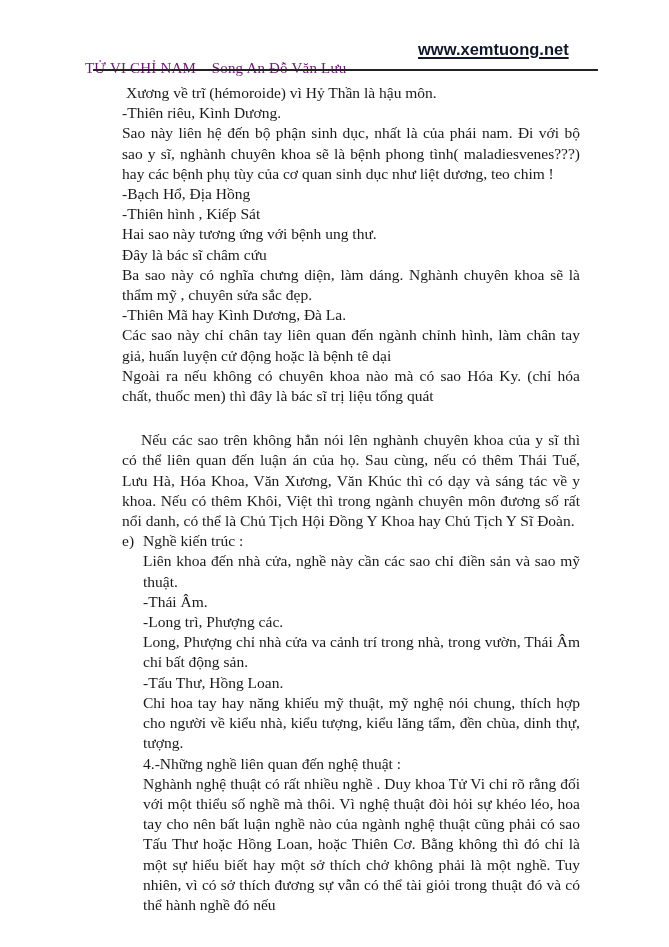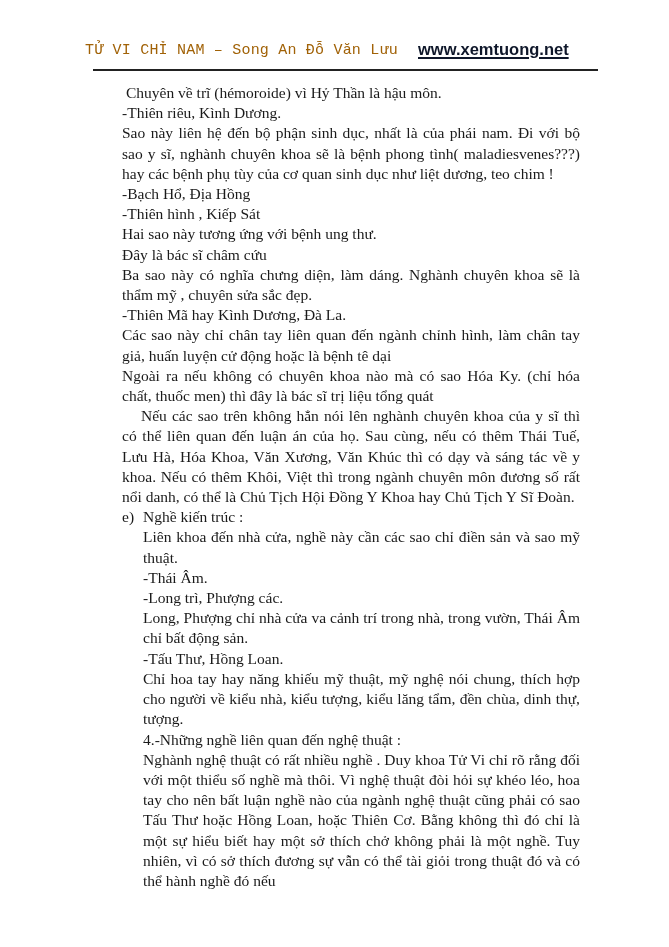--- a/index.html
+++ b/index.html
@@ -15,26 +15,25 @@
   .page-header {
     position: absolute;
     left: 85px;
     top: 40px;
     width: 500px;
     height: 24px;
   }
   .header-title {
     position: absolute;
     left: 0;
-    top: 2px;
+    top: 20px;
     font-size: 15px;
     letter-spacing: 0.2px;
     white-space: nowrap;
-    color: #a16207;
-    font-family: Liberation Mono, monospace;
+    color: #701a75;
   }
   .header-link {
     position: absolute;
     left: 333px;
     top: 0;
     font-family: "Liberation Sans", "DejaVu Sans", sans-serif;
     font-weight: bold;
     font-size: 16.5px;
     text-decoration: underline;
     text-decoration-thickness: 2px;
@@ -54,36 +53,36 @@
     position: absolute;
     left: 122px;
     top: 83px;
     width: 458px;
     font-size: 15.5px;
     line-height: 20.2px;
   }
   .blk { margin: 0; text-align: justify; }
   .bold { font-weight: normal; }
   .lead { text-indent: 4px; }
-  .indent { text-indent: 19px; }
+  .indent { text-indent: 19px; margin-top: 24px; }
   .sub { margin-left: 21px; }
   .e-item .marker { display: inline-block; width: 21px; }
 </style>
 </head>
 <body style="background: rgb(255, 255, 255); color: rgb(26, 26, 26);">
 
 <div class="page-header">
   <span class="header-title">TỬ VI CHỈ NAM – Song An Đỗ Văn Lưu</span>
   <a class="header-link" style="color: #0f172a;">www.xemtuong.net</a>
 </div>
 
 <div class="header-rule"></div>
 
 <div class="doc-body">
-    <p class="blk lead">Chuyên về trĩ (hémoroide) vì Hỷ Thần là hậu môn.</p>
+    <p class="blk lead">Xương về trĩ (hémoroide) vì Hỷ Thần là hậu môn.</p>
     <p class="blk bold">-Thiên riêu, Kình Dương.</p>
     <p class="blk plain">Sao này liên hệ đến bộ phận sinh dục, nhất là của phái nam. Đi với bộ sao y sĩ, nghành chuyên khoa sẽ là bệnh phong tình( maladiesvenes???) hay các bệnh phụ tùy của cơ quan sinh dục như liệt dương, teo chim !</p>
     <p class="blk bold">-Bạch Hổ, Địa Hồng</p>
     <p class="blk bold">-Thiên hình , Kiếp Sát</p>
     <p class="blk plain">Hai sao này tương ứng với bệnh ung thư.</p>
     <p class="blk plain">Đây là bác sĩ châm cứu</p>
     <p class="blk plain">Ba sao này có nghĩa chưng diện, làm dáng. Nghành chuyên khoa sẽ là thẩm mỹ , chuyên sửa sắc đẹp.</p>
     <p class="blk bold">-Thiên Mã hay Kình Dương, Đà La.</p>
     <p class="blk plain">Các sao này chỉ chân tay liên quan đến ngành chỉnh hình, làm chân tay giả, huấn luyện cử động hoặc là bệnh tê dại</p>
     <p class="blk plain">Ngoài ra nếu không có chuyên khoa nào mà có sao Hóa Ky. (chỉ hóa chất, thuốc men) thì đây là bác sĩ trị liệu tổng quát</p>

